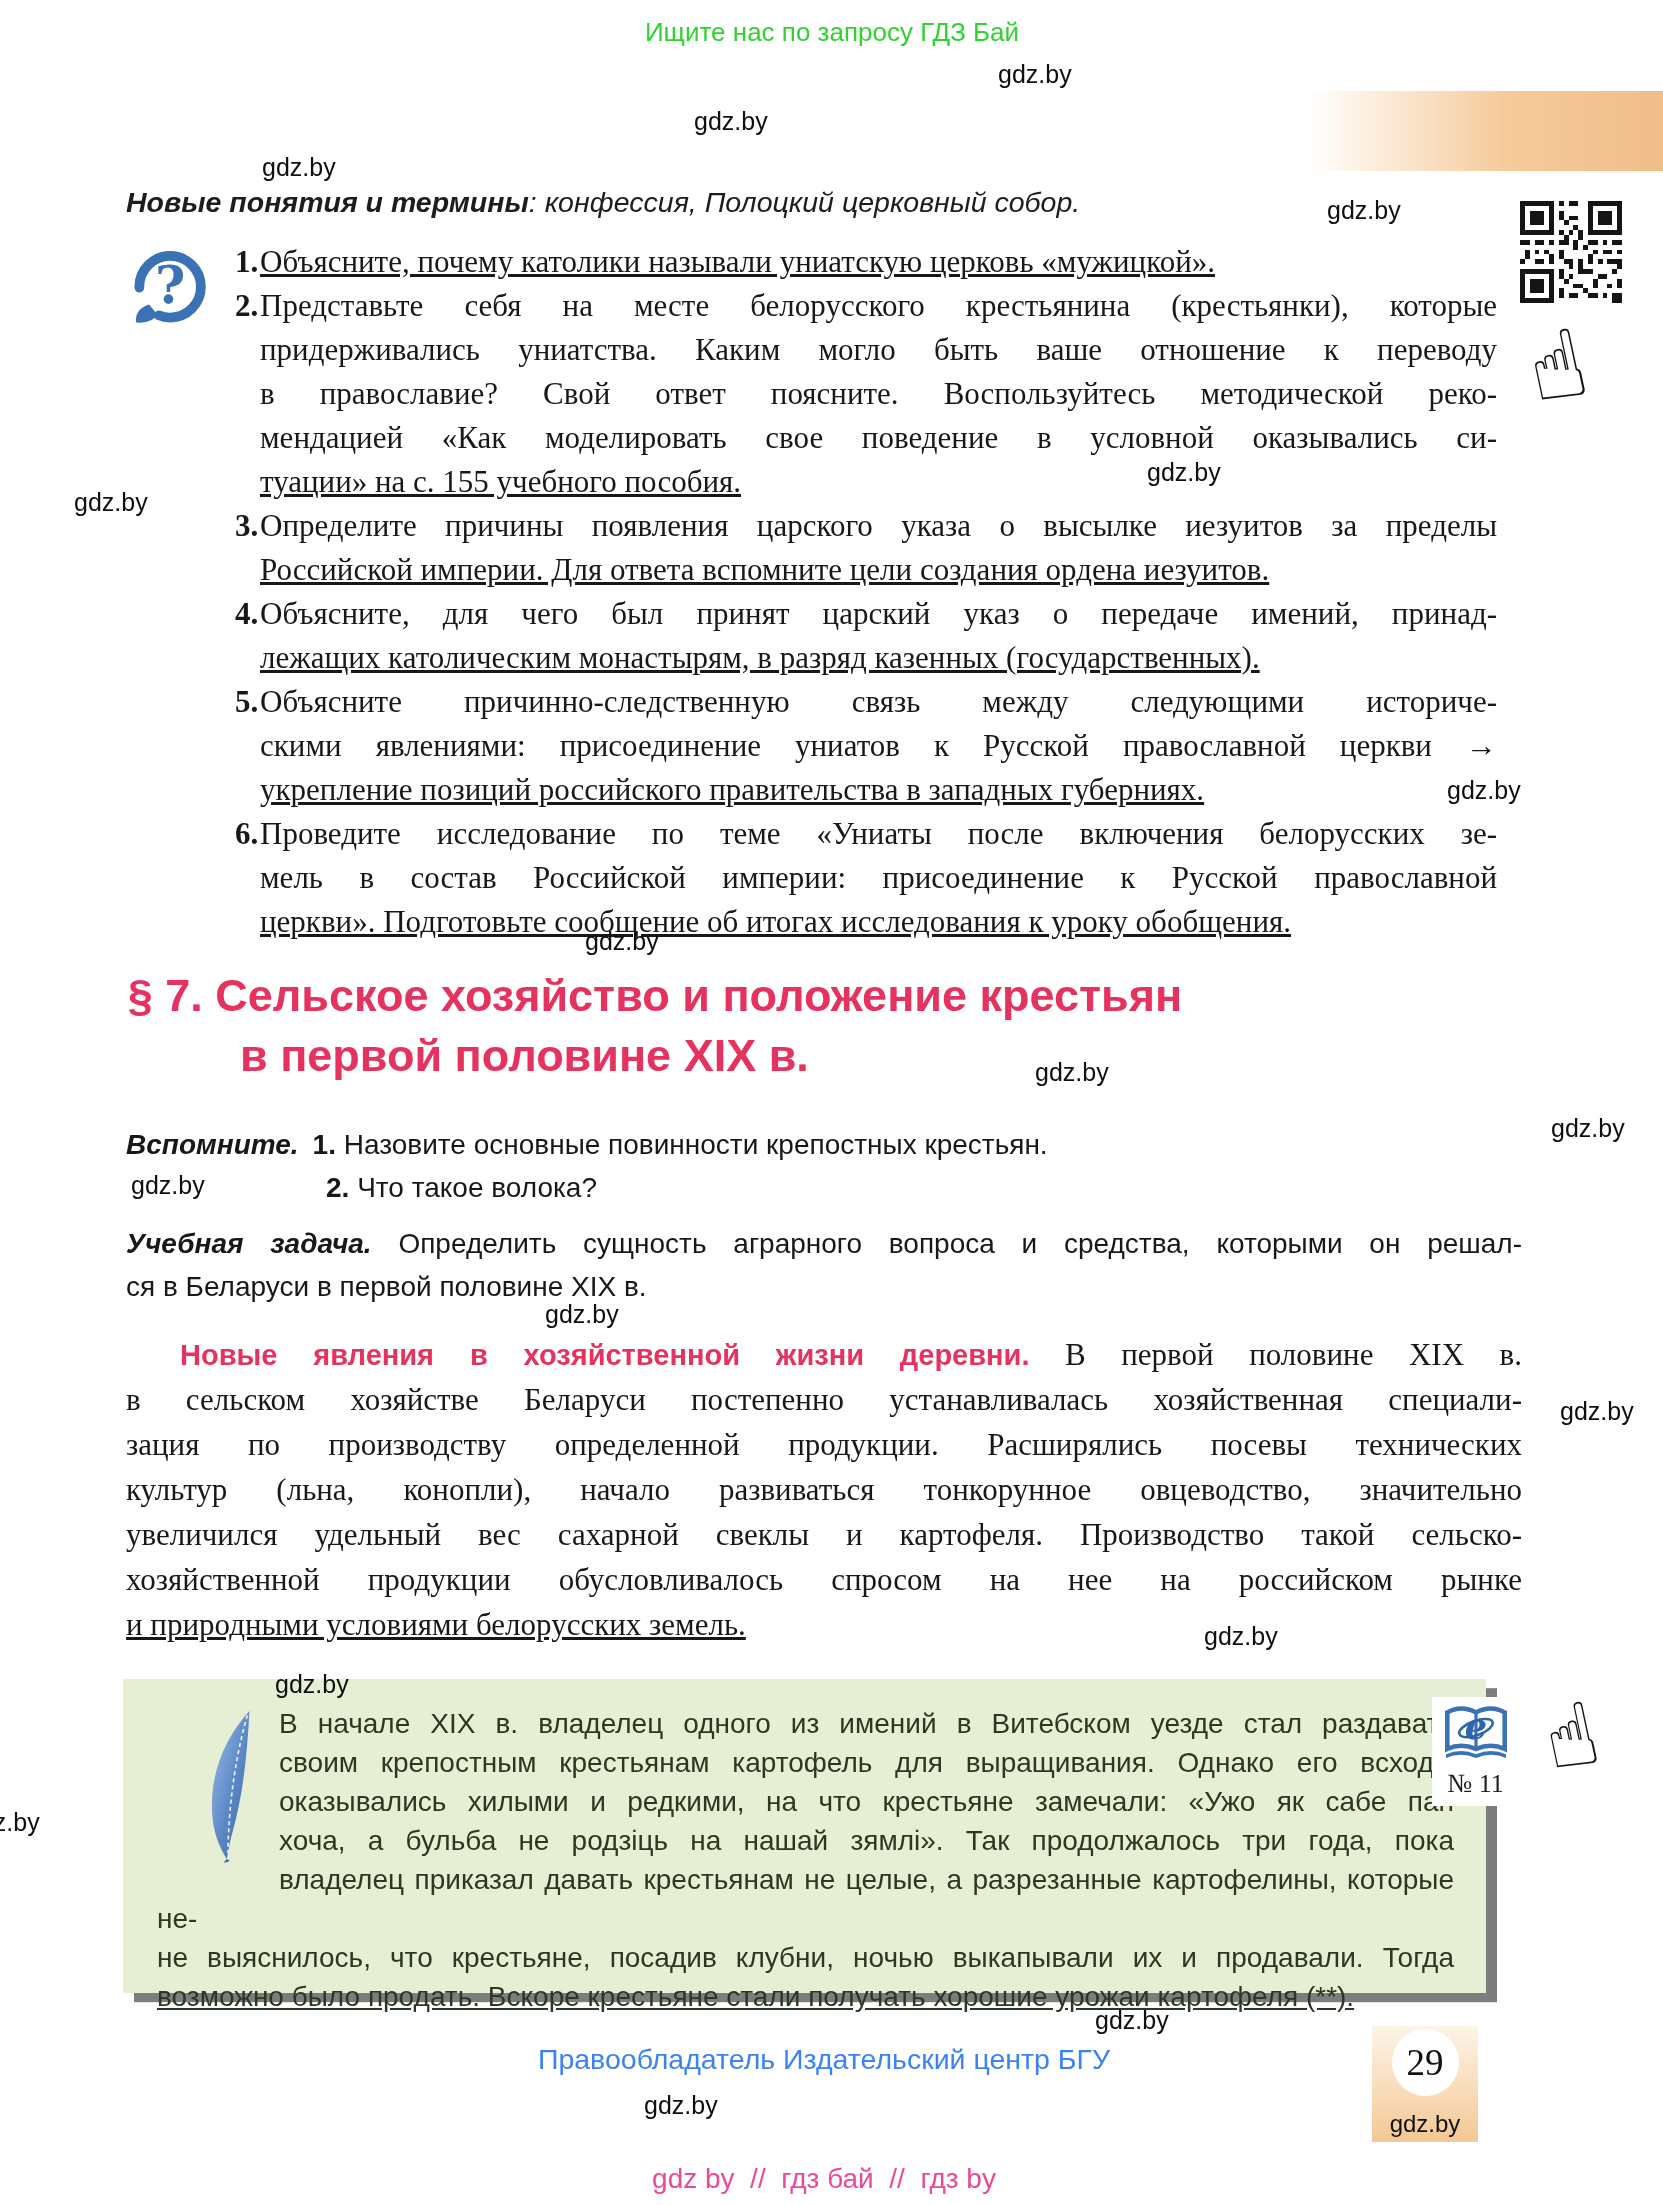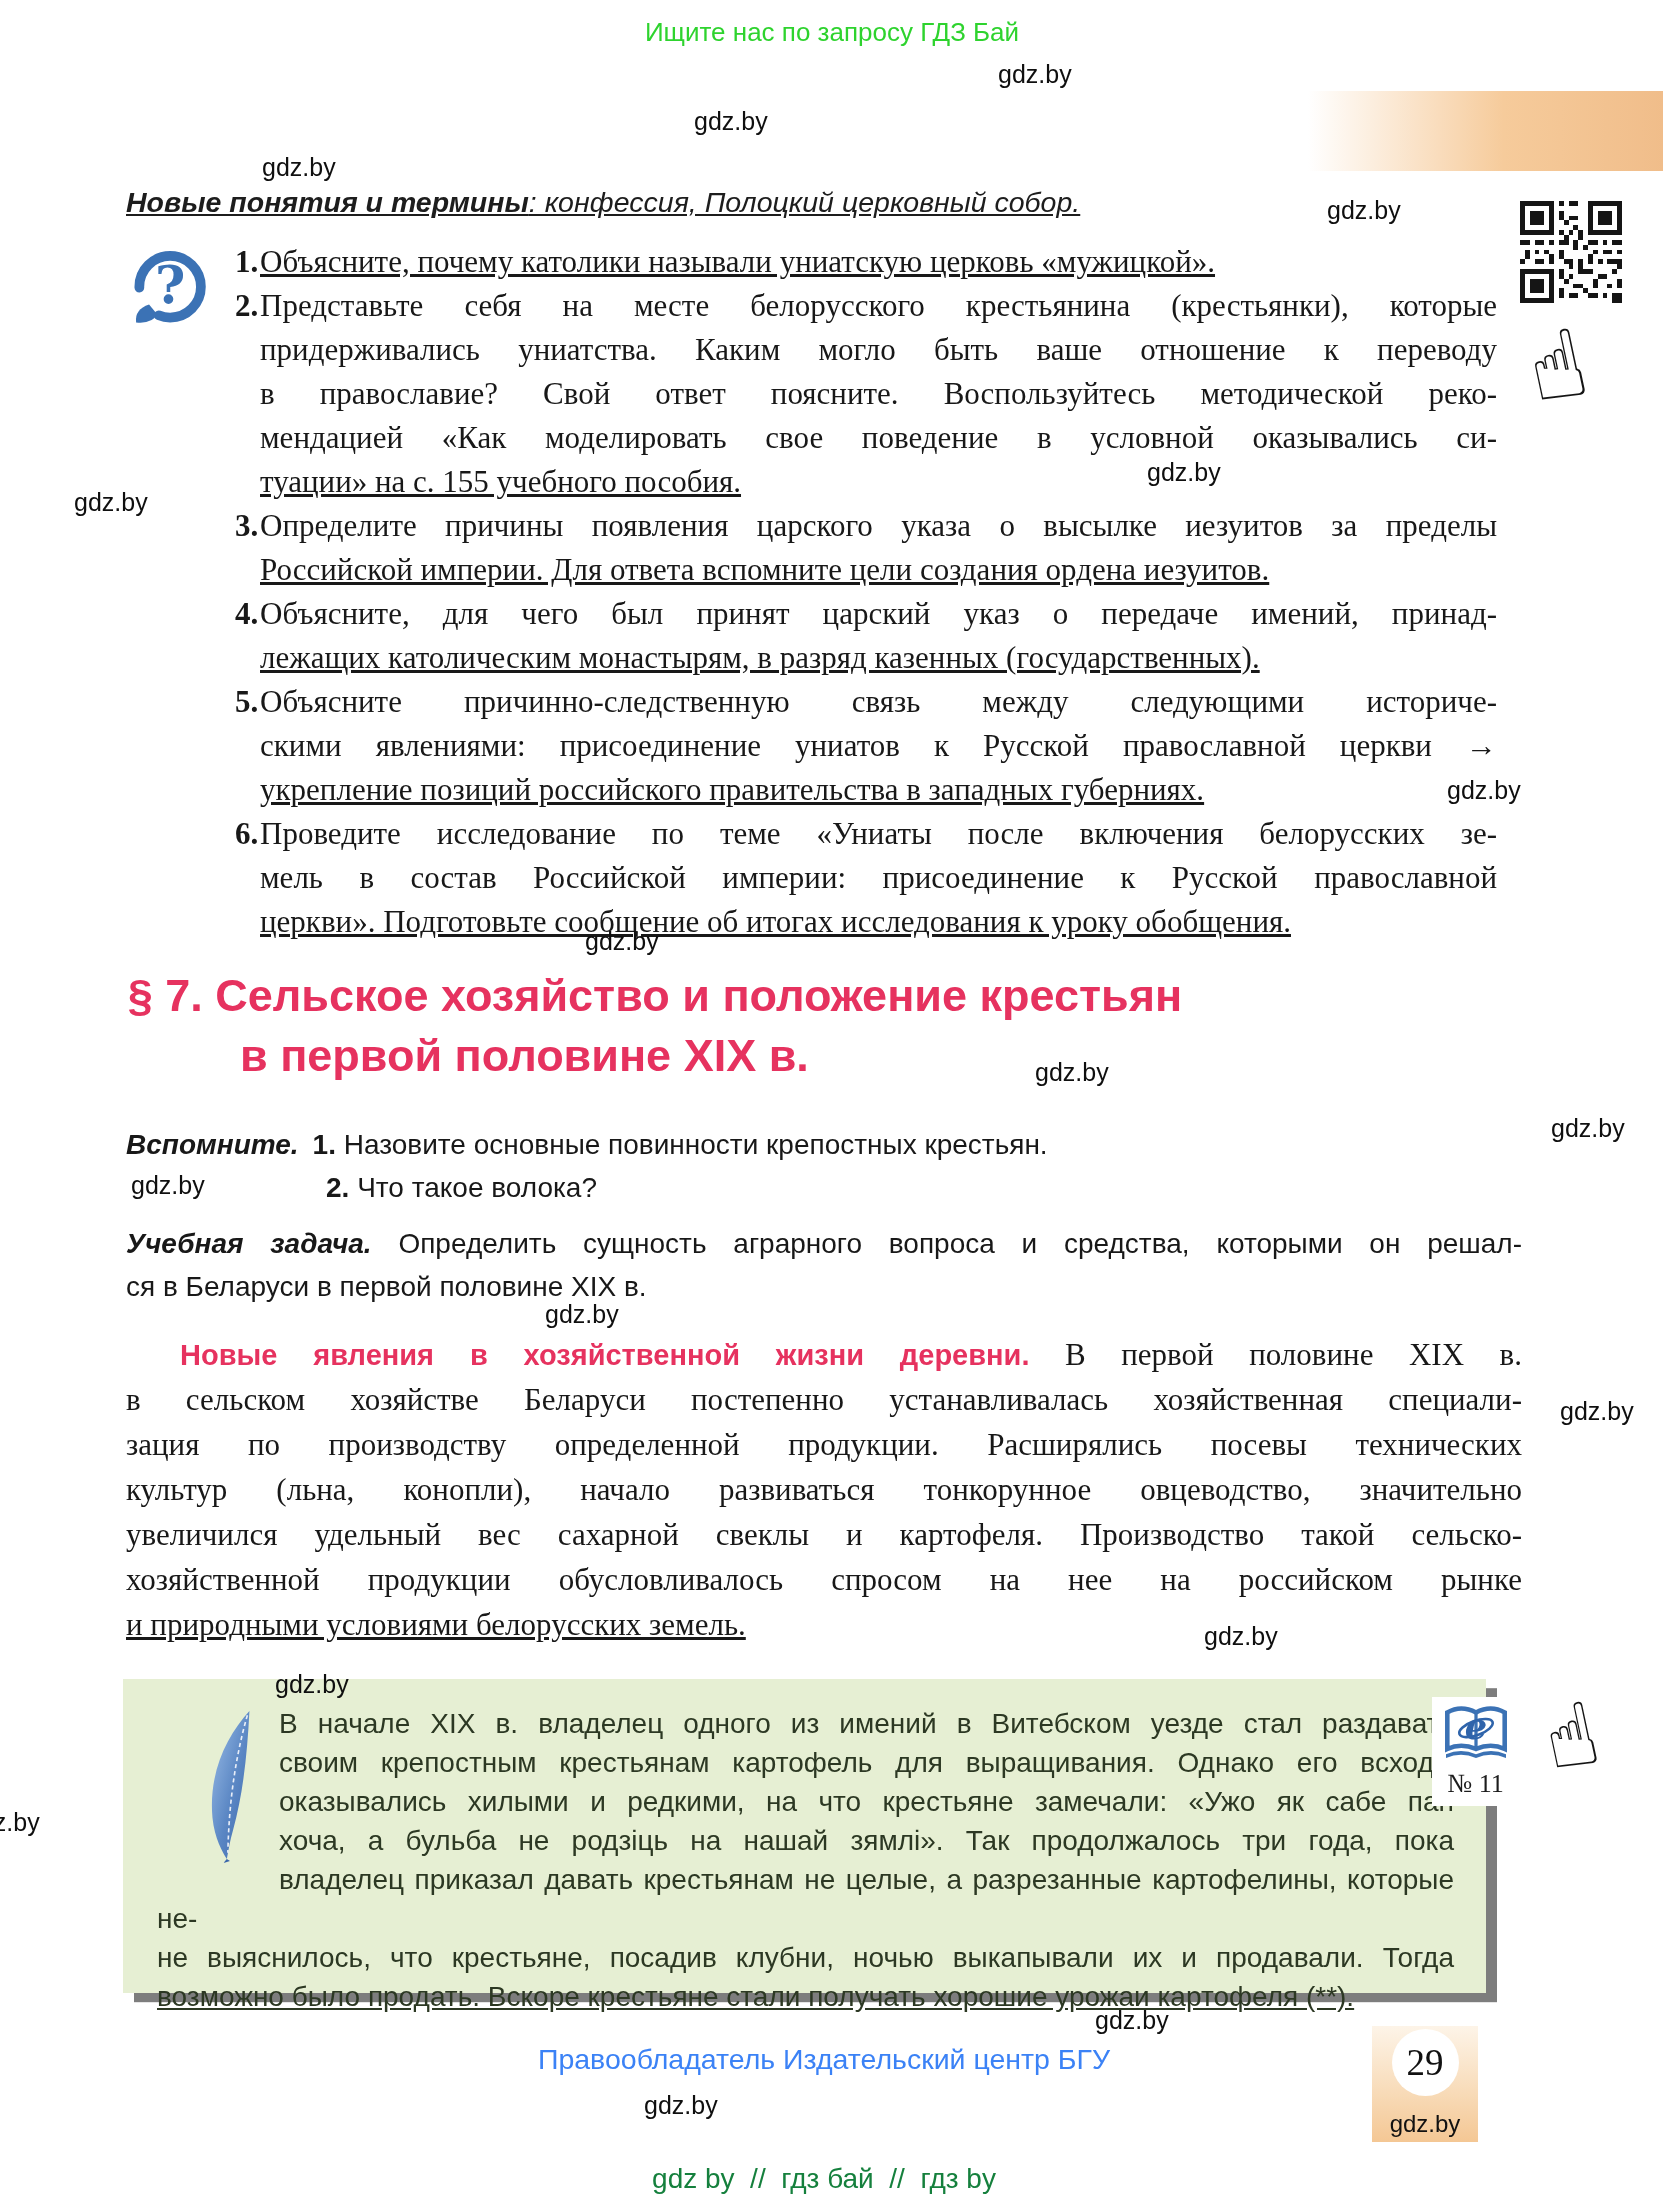--- a/index.html
+++ b/index.html
@@ -13,21 +13,21 @@
     font:26px "Liberation Sans","DejaVu Sans",sans-serif;color:#2ed32e;z-index:6;}
   
   .orange-bar{position:absolute;left:1308px;top:91px;width:356px;height:80px;z-index:1;
     background:linear-gradient(90deg,rgba(247,208,164,0) 0%,#f6cb9b 55%,#f0bd8a 100%);}
   .qr{position:absolute;left:1520px;top:201px;width:102px;height:102px;z-index:3;}
   .hand{position:absolute;z-index:7;color:#141414;font-family:"DejaVu Sans",sans-serif;line-height:1;}
   .hand1{left:1529px;top:320px;font-size:94px;transform:rotate(-12deg);}
   .hand2{left:1545px;top:1694px;font-size:87px;transform:rotate(-12deg);}
   
   .content{position:absolute;left:126px;top:0;width:1396px;z-index:2;}
-  .terms{position:absolute;top:186px;left:0;font:italic 28.5px "Liberation Sans","DejaVu Sans",sans-serif;color:#1d1d1d;white-space:nowrap;text-decoration:underline;}
+  .terms{position:absolute;top:186px;left:0;font:italic 28.5px "Liberation Sans","DejaVu Sans",sans-serif;color:#1d1d1d;white-space:nowrap;}
   .terms .tlabel{font-weight:bold;}
   .qmark-icon{position:absolute;left:1.7px;top:247px;width:81px;height:86px;}
   .questions{position:absolute;top:240px;left:109px;width:1262px;font-size:31px;line-height:44px;}
   .qitem{position:relative;padding-left:25px;}
   .qnum{position:absolute;left:0;top:0;font-weight:bold;}
   .tl{text-align:justify;text-align-last:justify;}
   .tl-last{text-align-last:left;text-decoration:underline;}
   .sec{font:bold 45px/1.12 "Liberation Sans","DejaVu Sans",sans-serif;color:#e6325f;white-space:nowrap;}
   .sec1{position:absolute;top:971px;left:1.7px;}
   .sec2{position:absolute;top:1031px;left:114px;}
@@ -53,21 +53,21 @@
   
   .copyright{position:absolute;top:2043px;left:126px;width:1396px;text-align:center;
     font:28.5px "Liberation Sans","DejaVu Sans",sans-serif;color:#3b82f6;z-index:2;}
   .pagebadge{position:absolute;left:1372px;top:2026px;width:106px;height:116px;z-index:2;
     background:linear-gradient(180deg,#fdf4e8 0%,#f8dcba 55%,#f4c globalization 100%);
     background:linear-gradient(180deg,#fdf4e8 0%,#f8dcba 55%,#f4c794 100%);}
   .pagecircle{width:67px;height:67px;background:#fff;border-radius:50%;margin:3.4px auto 0;
     text-align:center;font:37px/67px "Liberation Serif",serif;color:#111;}
   .badge-wm{margin-top:13.4px;text-align:center;font:24px "Liberation Sans","DejaVu Sans",sans-serif;color:#111;}
   .bluefoot{position:absolute;top:2163px;left:126px;width:1396px;text-align:center;
-    font:28px "Liberation Sans","DejaVu Sans",sans-serif;color:#15803d;z-index:2;white-space:pre;}
+    font:28px "Liberation Sans","DejaVu Sans",sans-serif;color:#ec4899;z-index:2;white-space:pre;}
 </style>
 </head>
 <body>
 
 <div class="promo">Ищите нас по запросу ГДЗ Бай</div>
 
 <span class="wm" style="left:998px;top:60px">gdz.by</span>
 <span class="wm" style="left:694px;top:107px">gdz.by</span>
 <span class="wm" style="left:262px;top:153px">gdz.by</span>
 <span class="wm" style="left:1327px;top:196px">gdz.by</span>

